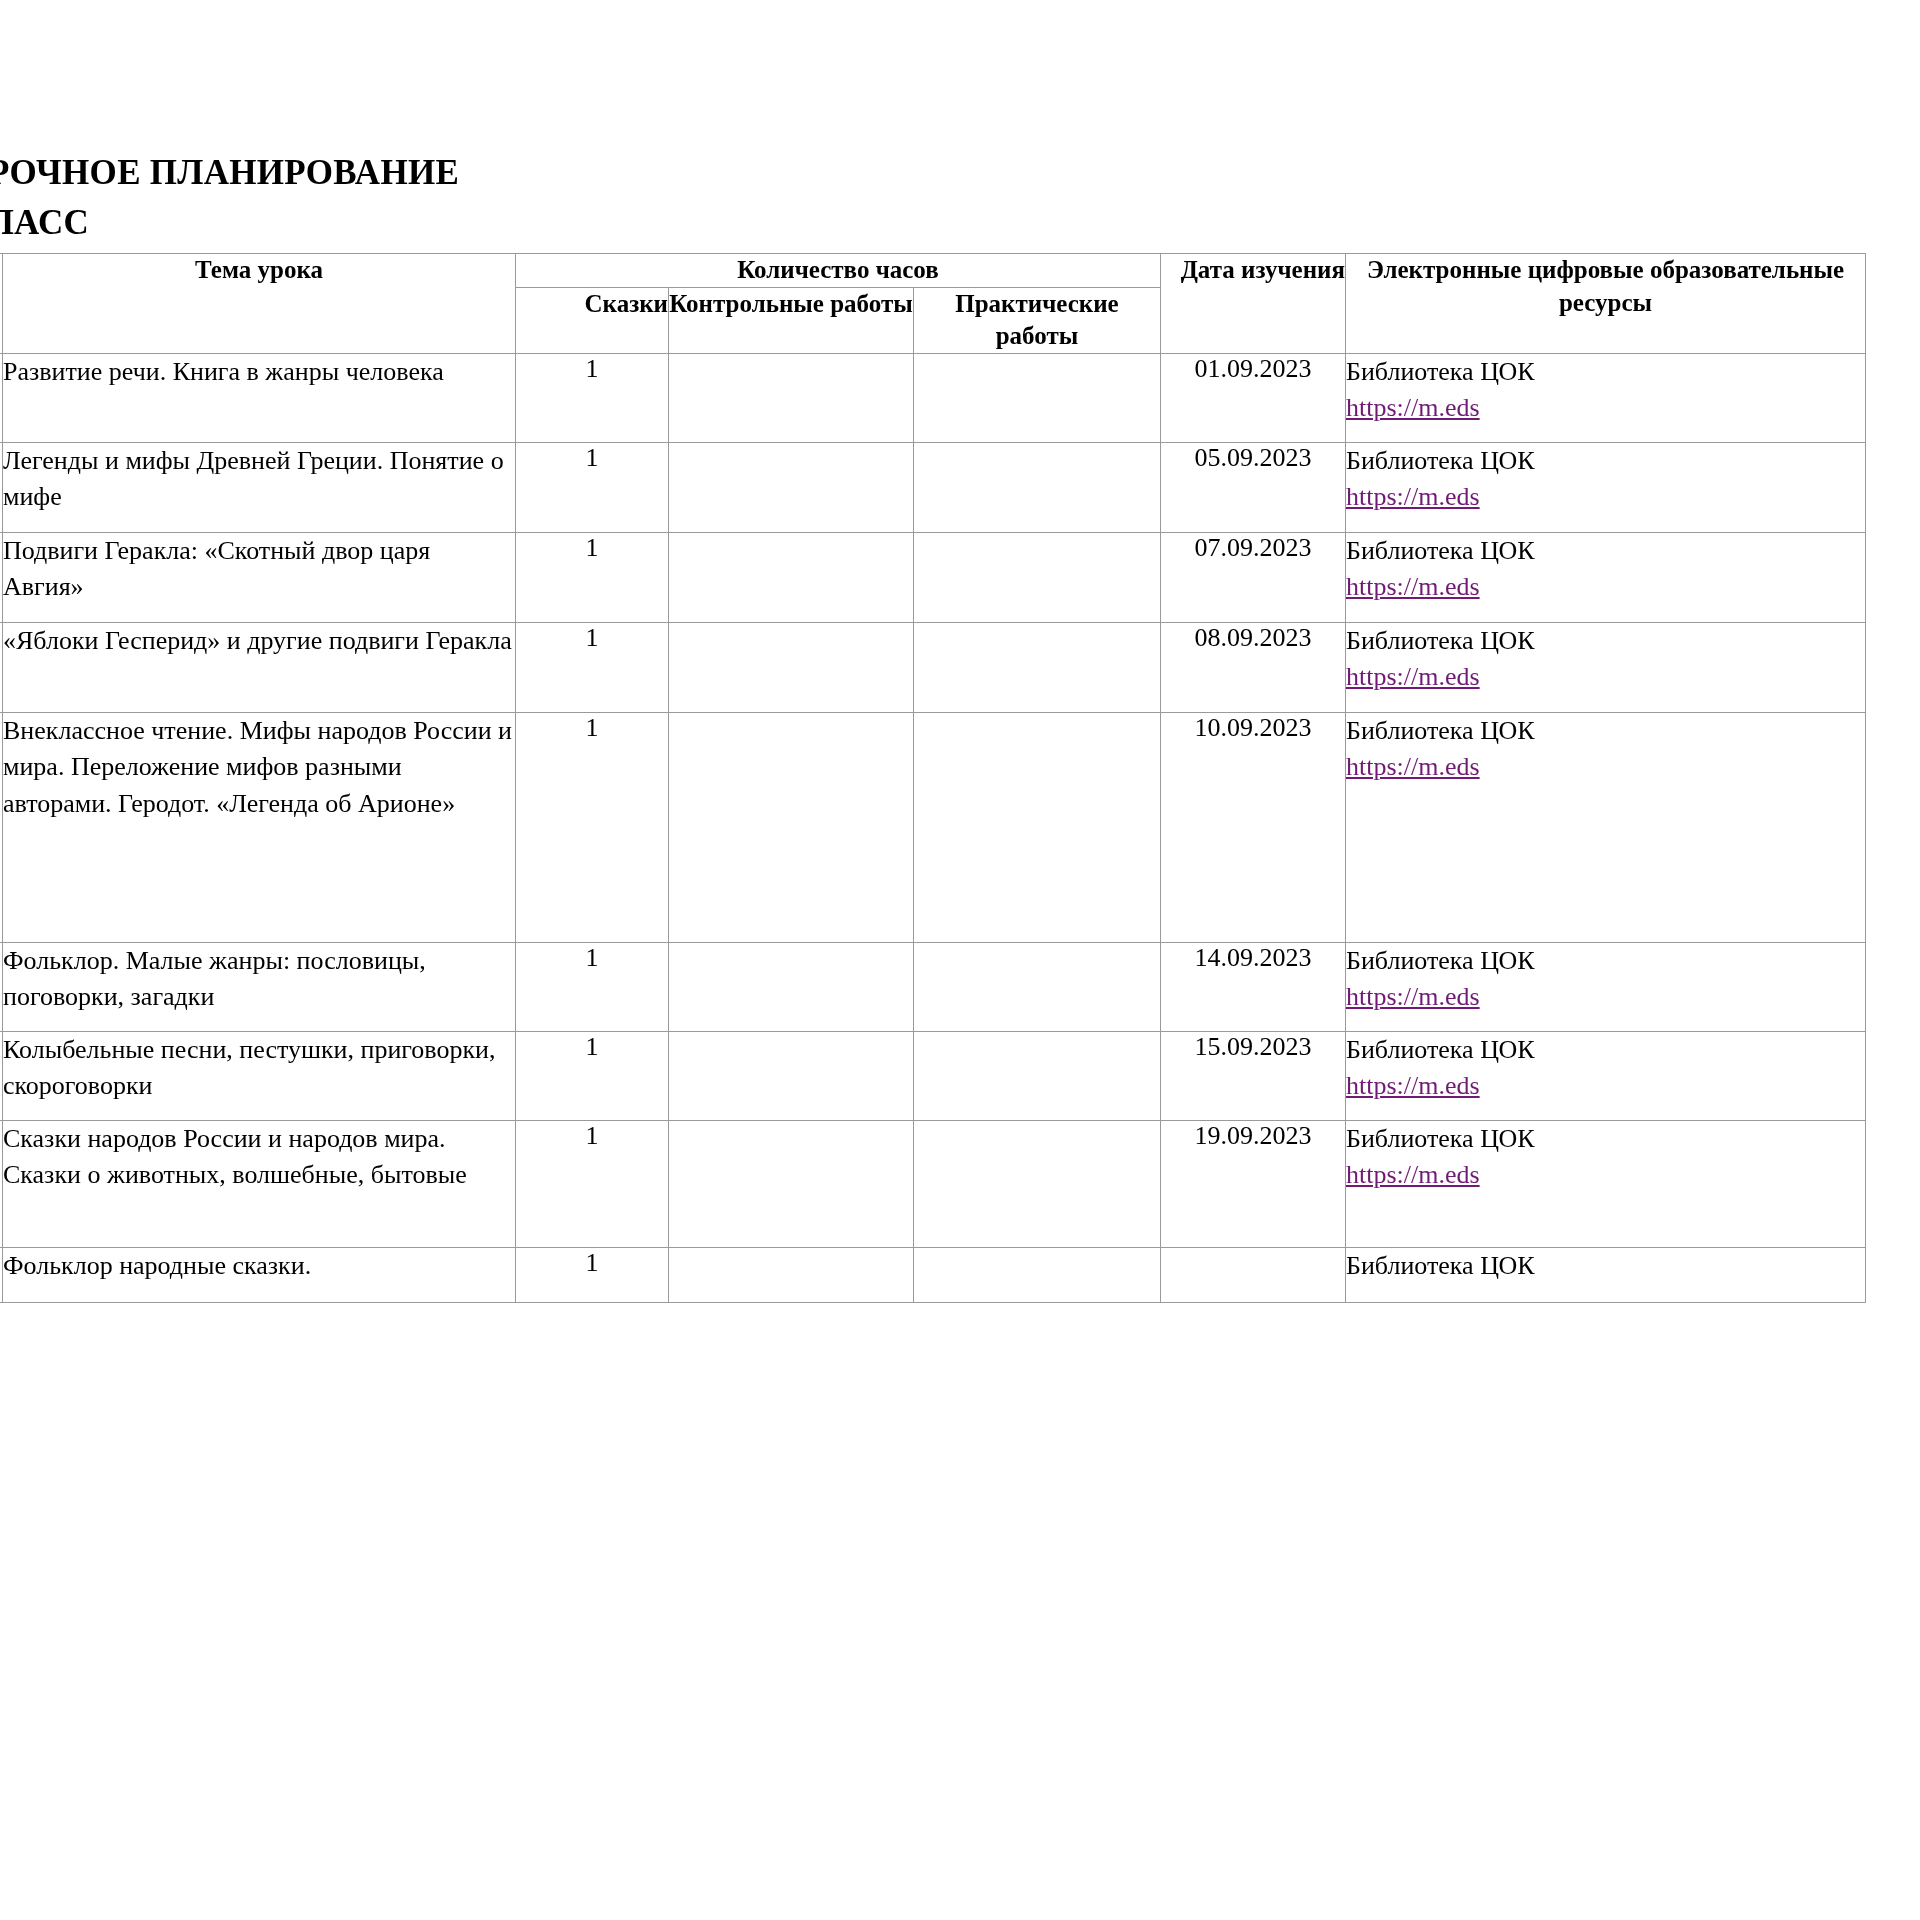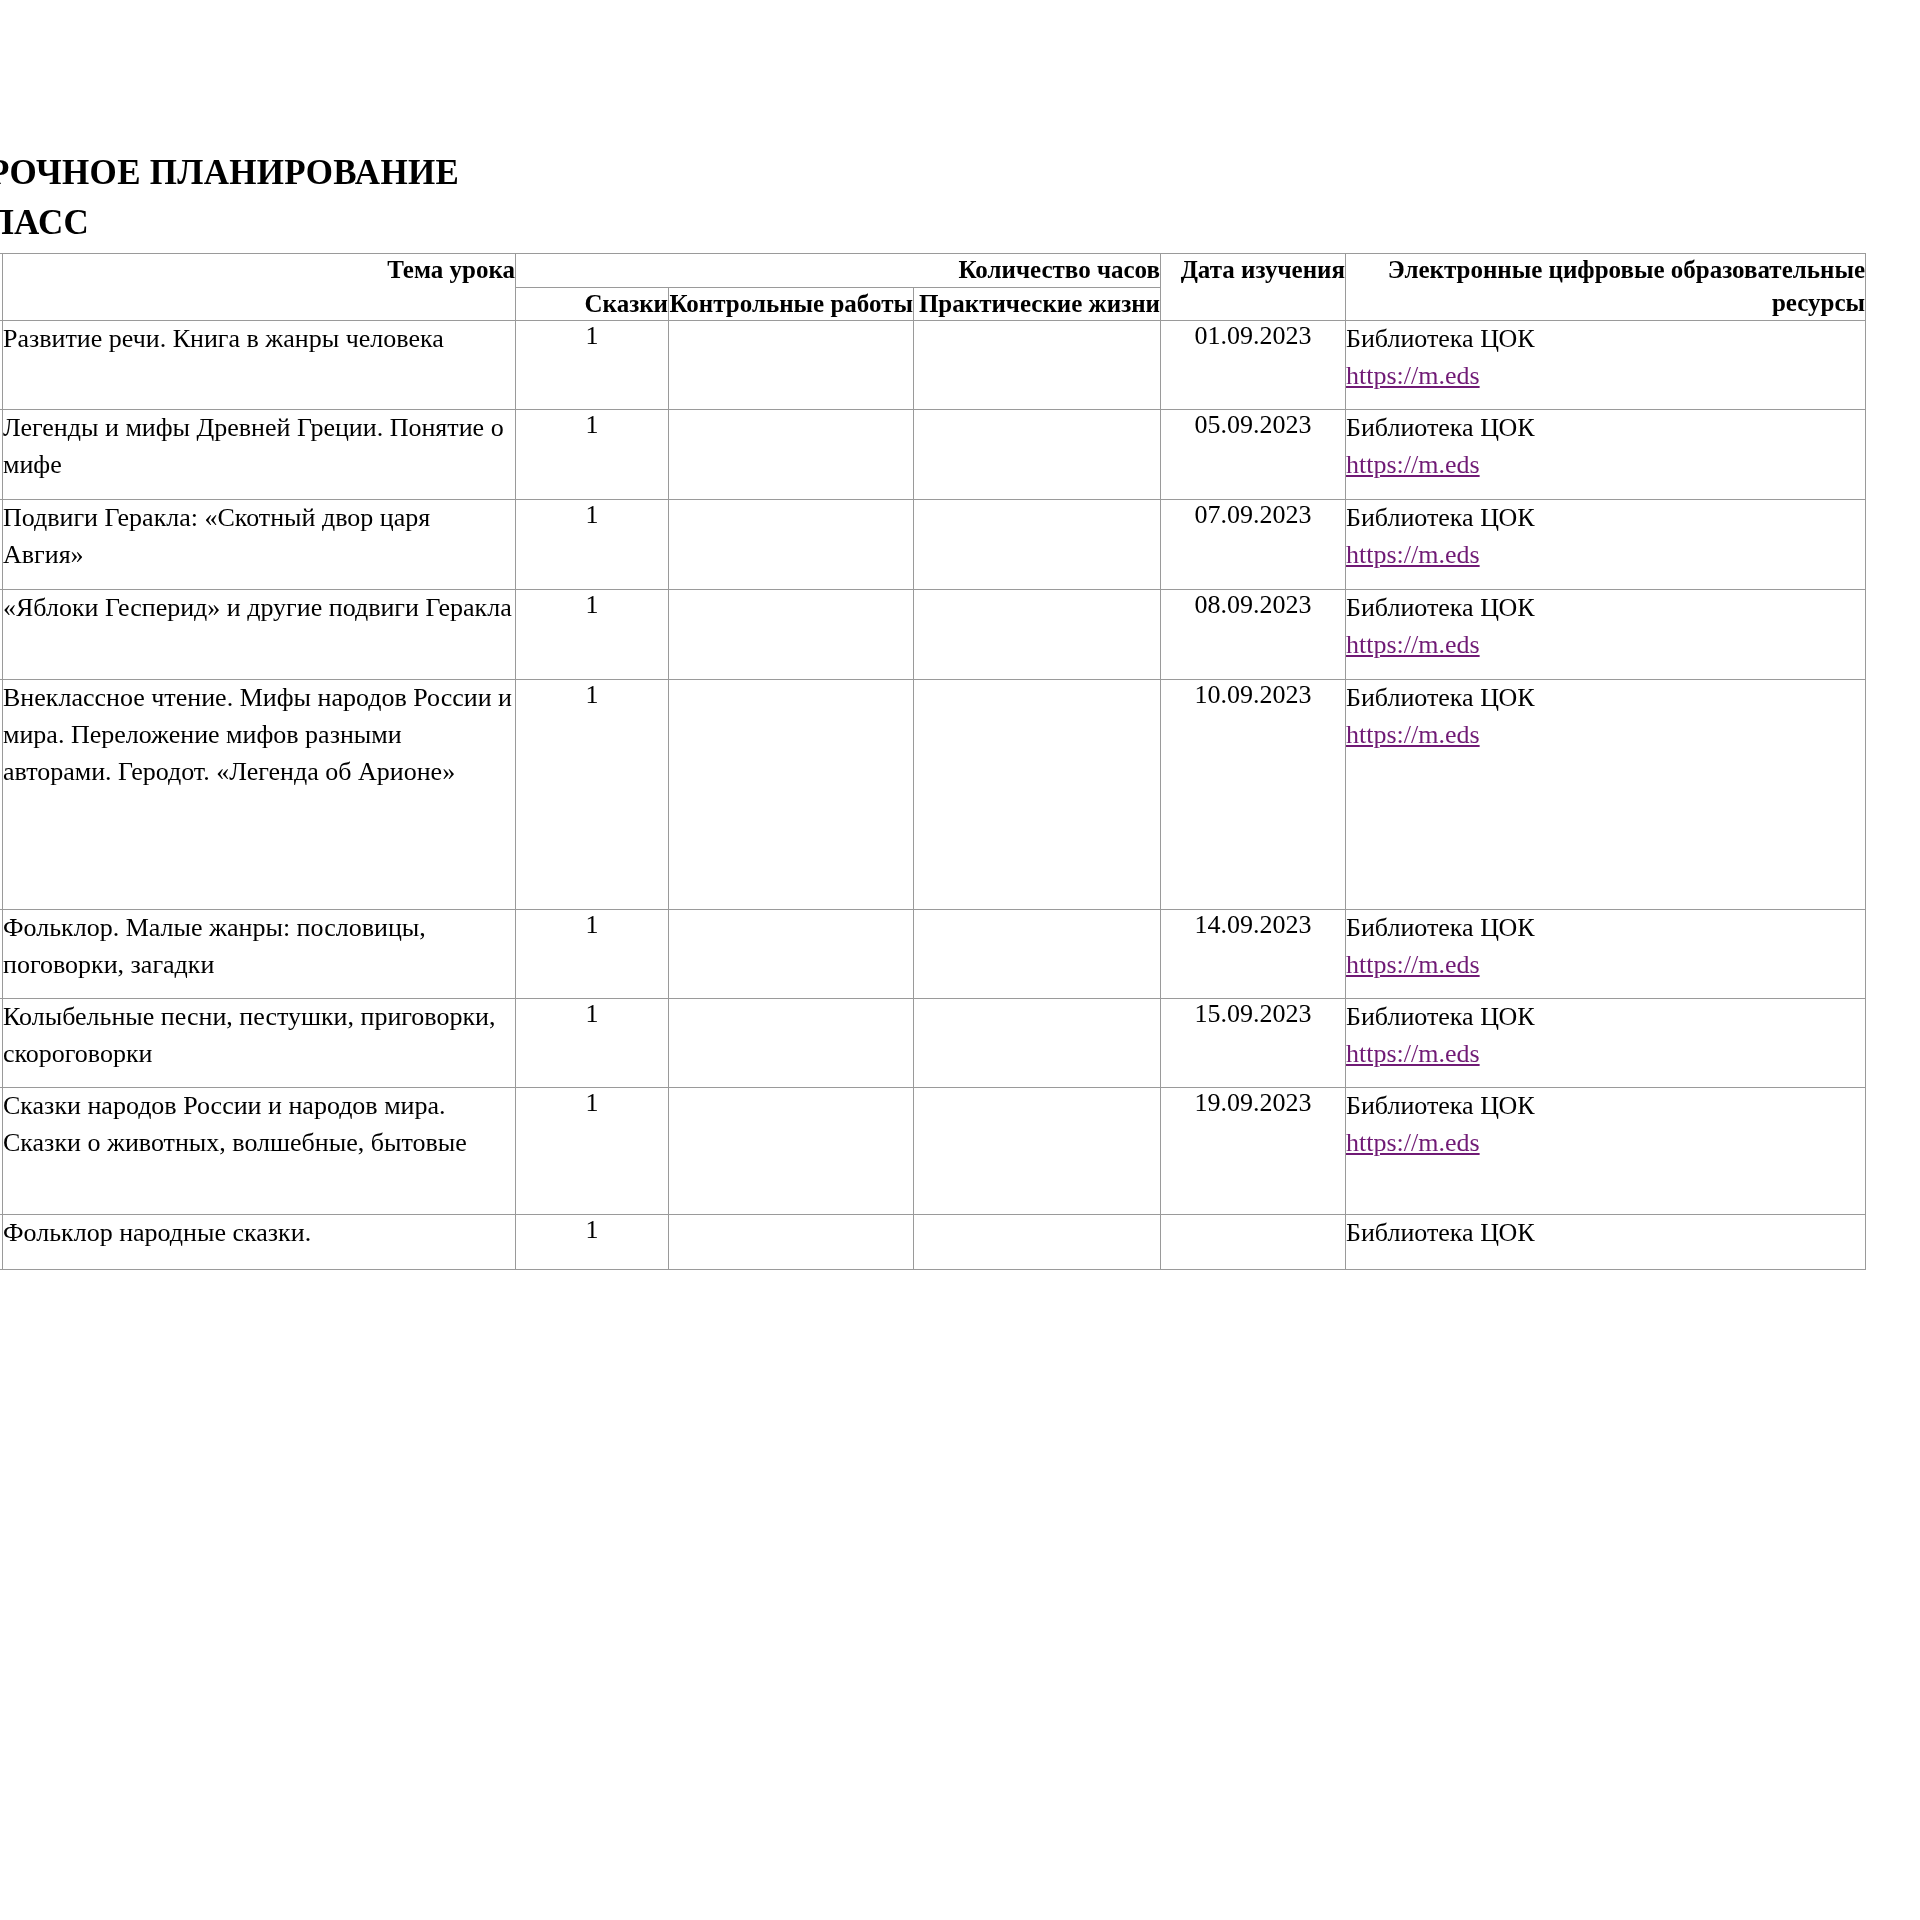--- a/index.html
+++ b/index.html
@@ -55,21 +55,21 @@
   .c-tot   { width: 153px; }
   .c-ctrl  { width: 245px; }
   .c-prac  { width: 247px; }
   .c-date  { width: 185px; }
   .c-res   { width: 520px; }
 
   
   th.hd {
     font-size: 25px;
     font-weight: bold;
-    text-align: right;
+    text-align: center;
     vertical-align: middle;
     padding: 6px 16px;
     line-height: 1.30;
   }
   th.hd-center {
     text-align: right;
   }
   th.hd-group {
     vertical-align: top;
     padding-top: 10px;
@@ -142,21 +142,21 @@
       <tr>
         <th class="hd hd-blank" rowspan="2"></th>
         <th class="hd" rowspan="2">Тема урока</th>
         <th class="hd hd-group" colspan="3">Количество часов</th>
         <th class="hd hd-center" rowspan="2">Дата изучения</th>
         <th class="hd hd-res" rowspan="2">Электронные цифровые образовательные ресурсы</th>
       </tr>
       <tr>
         <th class="hd hd-center">Сказки</th>
         <th class="hd">Контрольные работы</th>
-        <th class="hd">Практические жизни</th>
+        <th class="hd">Практические работы</th>
       </tr>
     </thead>
     <tbody id="table-body">
         <tr style="height: 89px;">
           <td class="num"></td>
           <td class="topic">Развитие речи. Книга в жанры человека</td>
           <td class="hours">1</td>
           <td class="hours blankcell"></td>
           <td class="hours blankcell"></td>
           <td class="date">01.09.2023</td>

